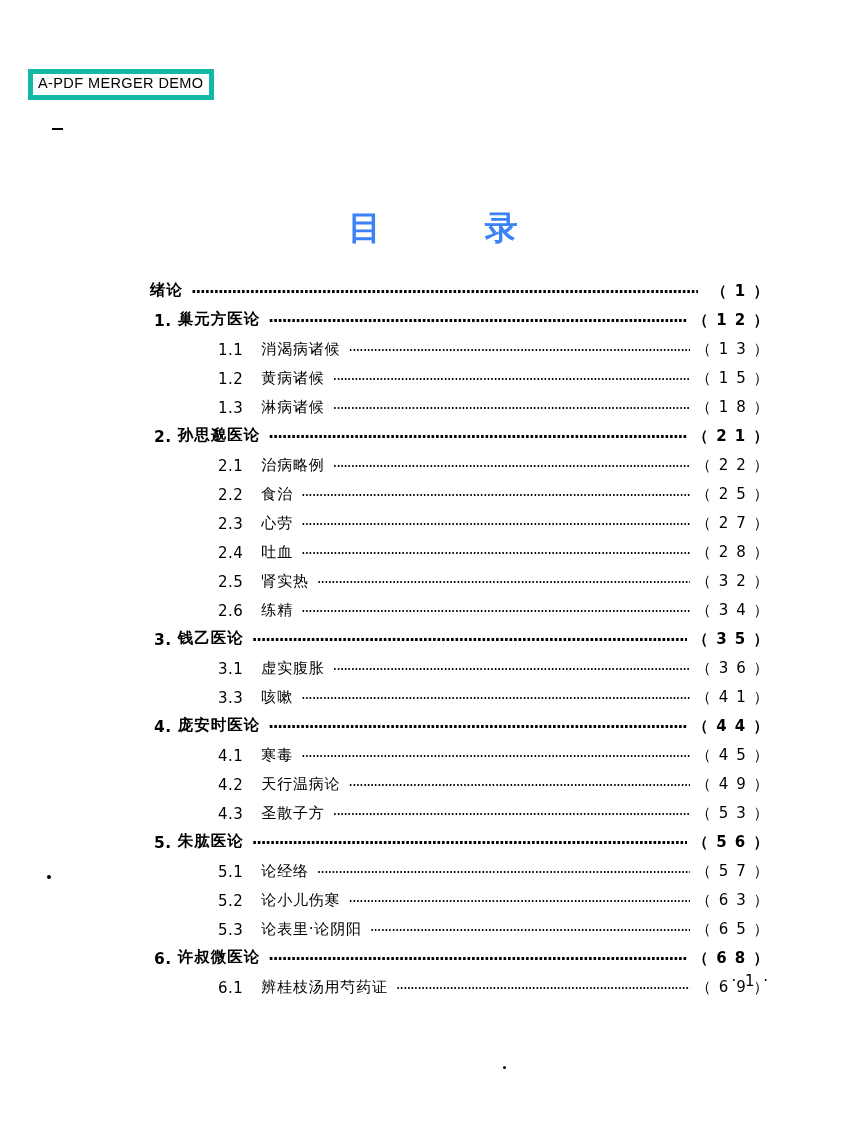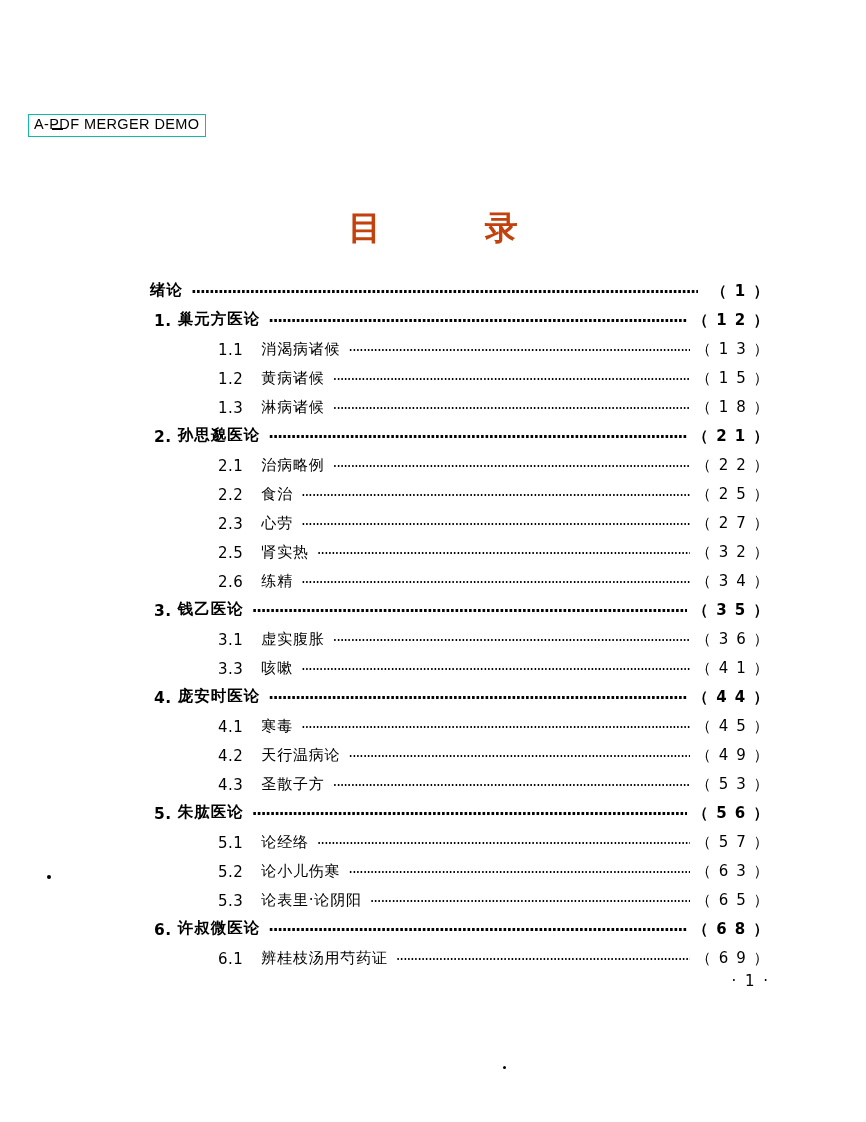--- a/index.html
+++ b/index.html
@@ -12,28 +12,27 @@
     width: 866px;
     height: 1122px;
     background: #ffffff;
     font-family: "DejaVu Sans", sans-serif;
     overflow: hidden;
   }
   .watermark {
     position: absolute;
     left: 28px;
     top: 69px;
-    border: 1px solid #14b8a6;
+    border: 5px solid #14b8a6;
     padding: 2px 5px 3px 5px;
     font-family: "Liberation Sans", sans-serif;
     font-size: 14.5px;
     letter-spacing: 0.4px;
     color: #000;
     line-height: 1.1;
-    margin-top: 45px;
   }
   .stray-dash {
     position: absolute;
     left: 52px;
     top: 128px;
     width: 11px;
     height: 2px;
     background: #000;
   }
   .stray-dot {
@@ -58,21 +57,21 @@
     position: absolute;
     left: 0;
     top: 206px;
     width: 866px;
     text-align: center;
     font-family: "DejaVu Sans", sans-serif;
     font-weight: bold;
     font-size: 33px;
     letter-spacing: 46px;
     text-indent: 46px;
-    color: #c2410c;
+    color: #3b82f6;
   }
   .toc {
     position: absolute;
     left: 150px;
     top: 272px;
     width: 620px;
   }
   .toc-row {
     display: flex;
     align-items: flex-end;
@@ -204,20 +203,26 @@
         <span class="leader"></span>
         <span class="page-no">（ 2 5 ）</span>
       </div>
       <div class="toc-row lvl2">
         <span class="num">2.3</span>
         <span class="label">心劳</span>
         <span class="leader"></span>
         <span class="page-no">（ 2 7 ）</span>
       </div>
       <div class="toc-row lvl2">
+        <span class="num">2.4</span>
+        <span class="label">吐血</span>
+        <span class="leader"></span>
+        <span class="page-no">（ 2 8 ）</span>
+      </div>
+      <div class="toc-row lvl2">
         <span class="num">2.5</span>
         <span class="label">肾实热</span>
         <span class="leader"></span>
         <span class="page-no">（ 3 2 ）</span>
       </div>
       <div class="toc-row lvl2">
         <span class="num">2.6</span>
         <span class="label">练精</span>
         <span class="leader"></span>
         <span class="page-no">（ 3 4 ）</span>

